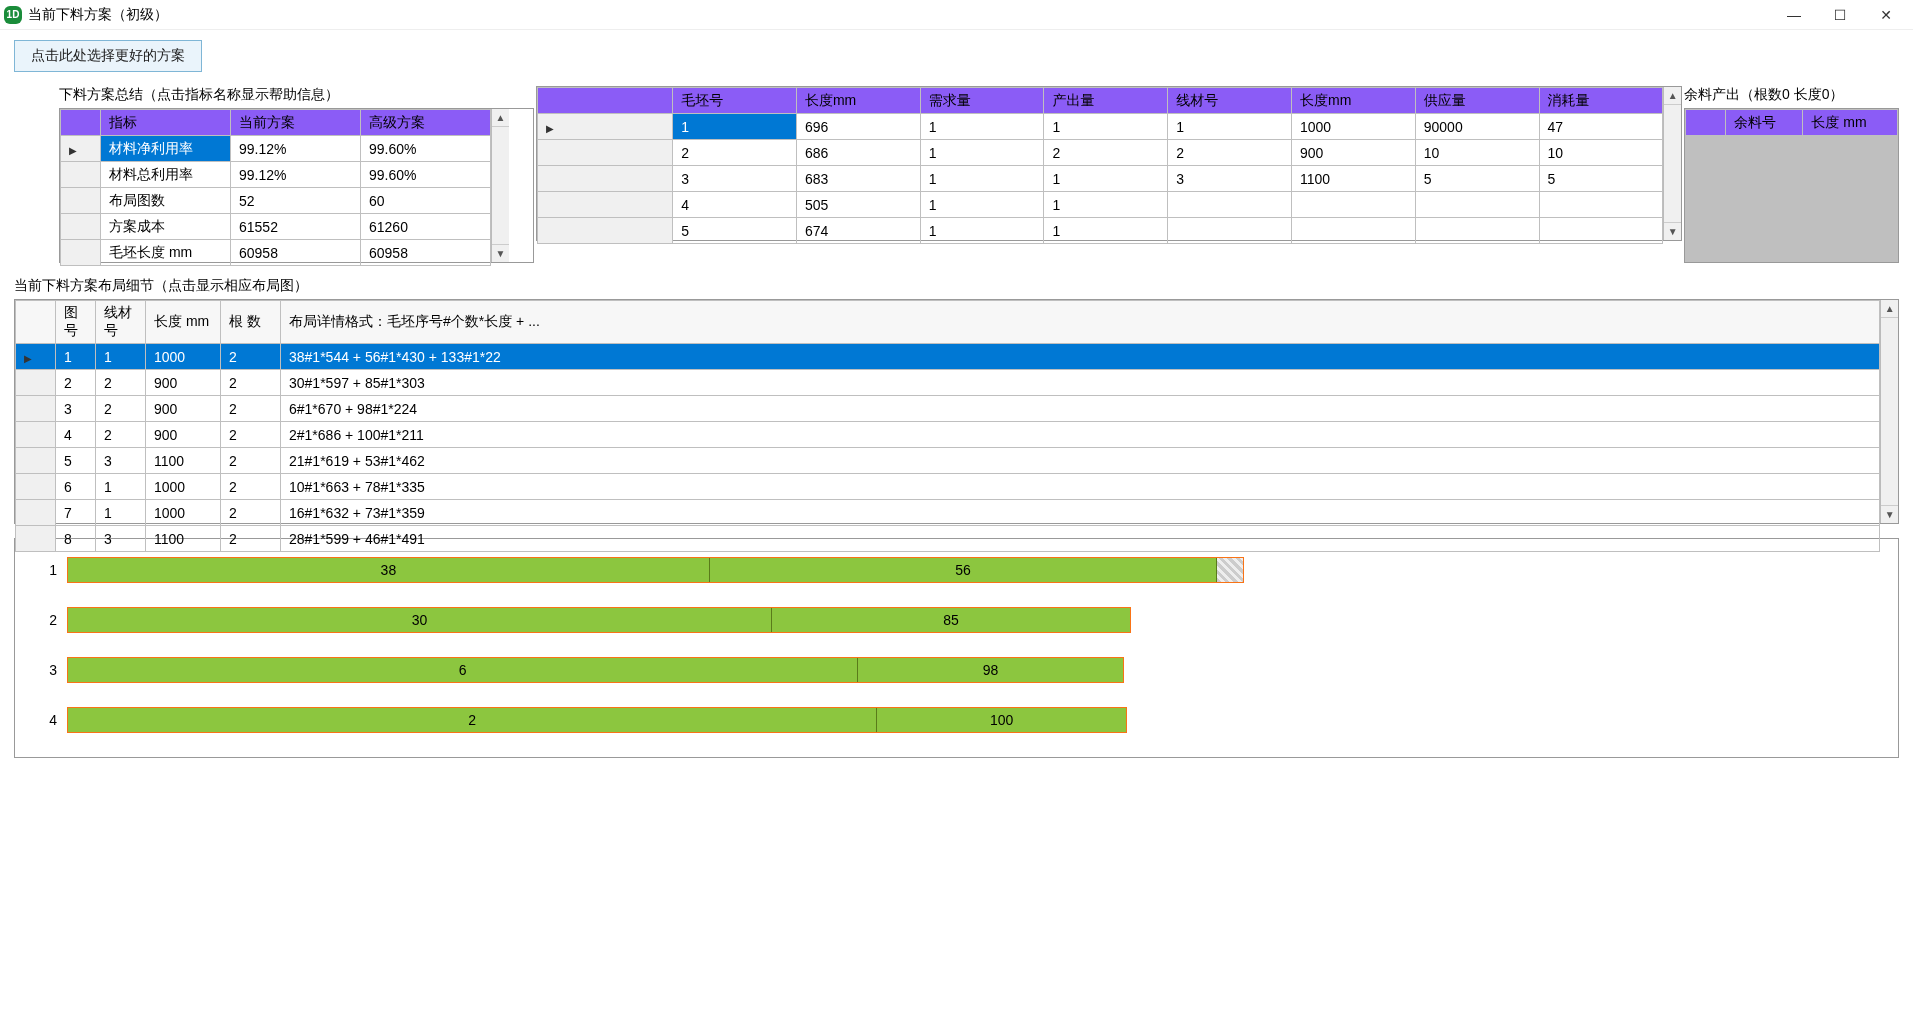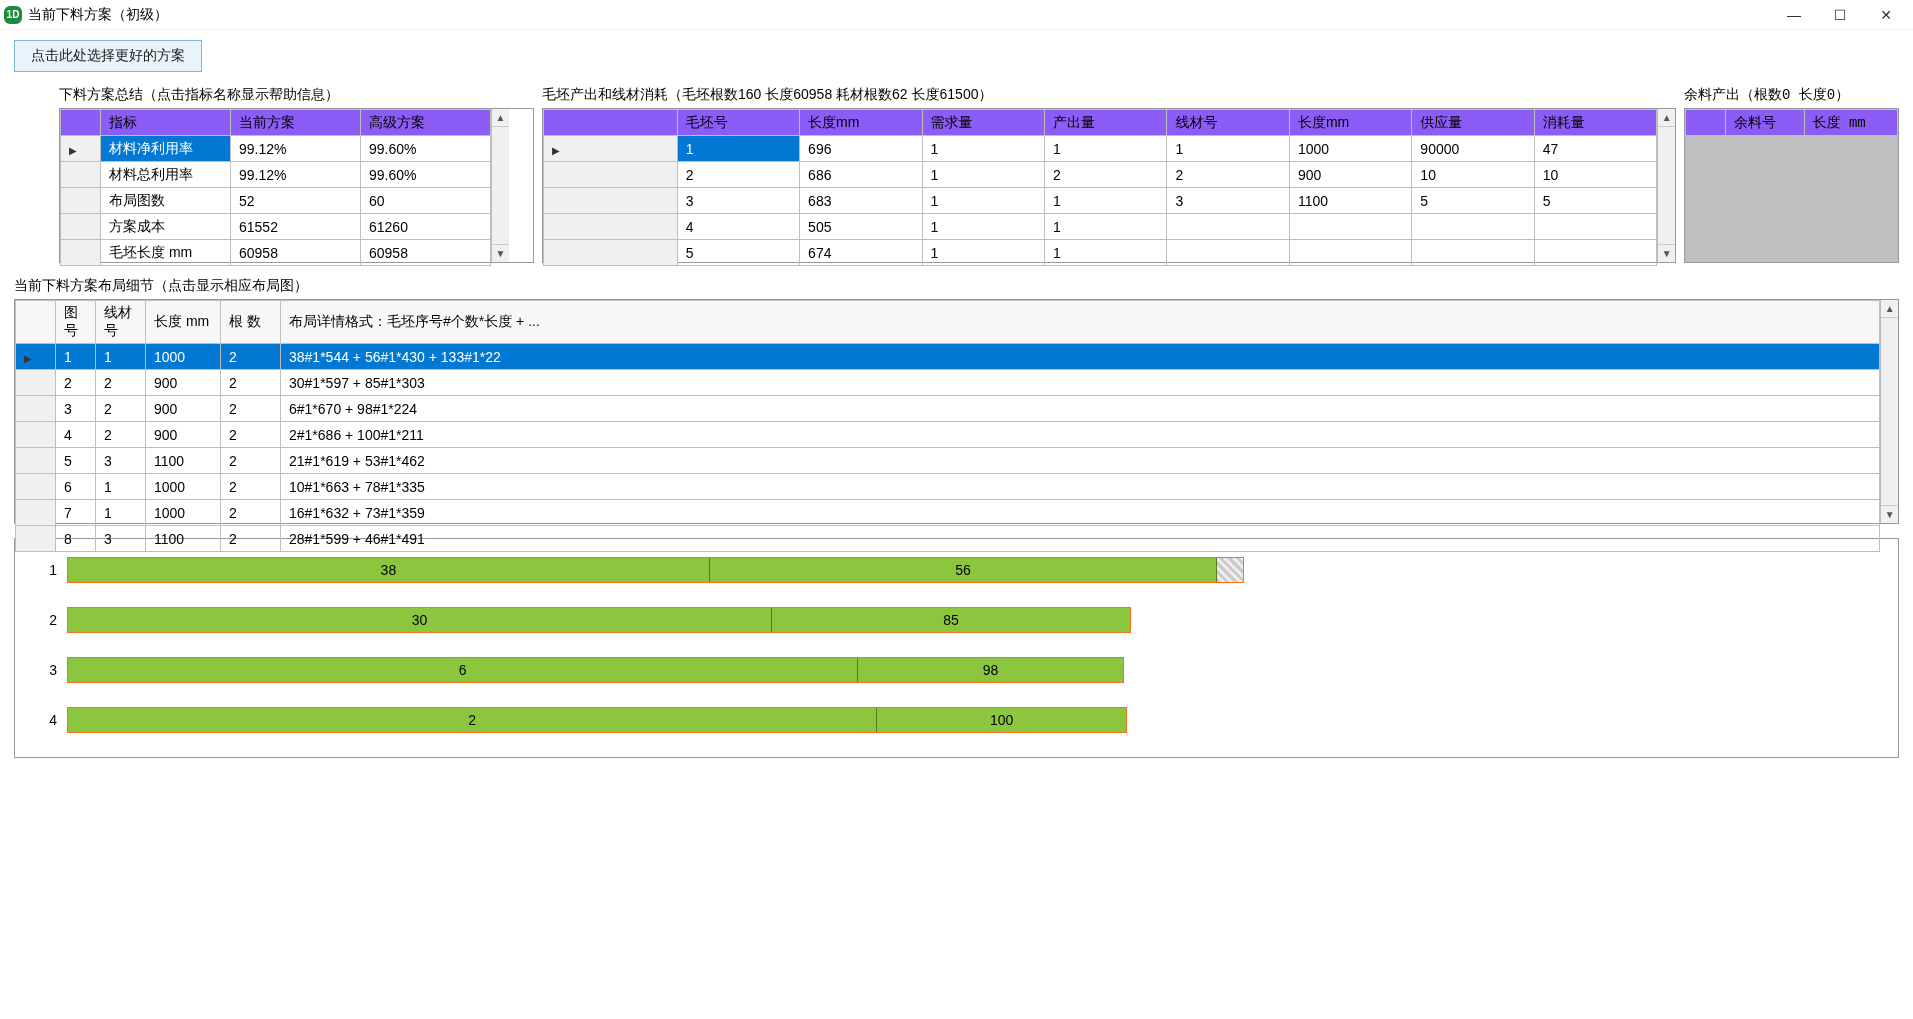--- a/index.html
+++ b/index.html
@@ -4,21 +4,21 @@
 <style>
 * { box-sizing: border-box; margin: 0; padding: 0; }
 body { font-family: "Microsoft YaHei", "Segoe UI", Arial, sans-serif; font-size: 13px; background: #fff; color: #000; }
 .titlebar { display: flex; align-items: center; height: 30px; padding: 0 4px; border-bottom: 1px solid #eee; }
 .titlebar .app-icon { width: 18px; height: 18px; background: #1a8c3a; color: #fff; font-size: 10px; font-weight: bold; display: inline-flex; align-items: center; justify-content: center; border-radius: 6px; margin-right: 6px; }
 .titlebar .title-text { flex: 0 0 auto; font-size: 14px; }
 .titlebar .spacer { flex: 1; }
 .win-btn { width: 46px; height: 30px; display: inline-flex; align-items: center; justify-content: center; font-size: 14px; color: #333; cursor: default; }
 .content { padding: 10px 14px; }
 .choose-btn { display: inline-block; border: 1px solid #7fb6d6; background: #eaf4fb; color: #1a1a1a; padding: 6px 16px; font-size: 14px; margin-bottom: 10px; }
-.section-row { display: flex; gap: 8px; margin-top: 4px; padding-left: 45px; }
+.section-row { display: flex; gap: 2px; margin-top: 4px; padding-left: 45px; }
 .section-label { font-size: 14px; margin-bottom: 4px; white-space: nowrap; }
 .grid-wrap { border: 1px solid #999; display: flex; height: 155px; }
 .grid { border-collapse: collapse; font-size: 14px; }
 .grid th, .grid td { border: 1px solid #bfbfbf; padding: 3px 8px; text-align: left; height: 26px; }
 .grid th { background: #8b5cf6; font-weight: normal; }
 .rowhdr { width: 40px; min-width: 40px; background: #f0f0f0; }
 .rowhdr.sel::before { content: "▶"; font-size: 10px; color: #333; }
 .sel-row td { background: #0078d4; color: #fff; }
 .sel-cell { background: #0078d4 !important; color: #fff !important; }
 .vscroll { width: 18px; background: #f0f0f0; border-left: 1px solid #bbb; display: flex; flex-direction: column; }
@@ -28,21 +28,21 @@
 .summary-block { width: 475px; }
 .summary-block .grid th:nth-child(2), .summary-block .grid td:nth-child(2) { width: 130px; }
 .summary-block .grid th:nth-child(3), .summary-block .grid td:nth-child(3) { width: 130px; }
 .summary-block .grid th:nth-child(4), .summary-block .grid td:nth-child(4) { width: 130px; }
 
 .output-block { flex: 1; }
 .output-block .grid { width: 100%; }
 .output-block .grid th, .output-block .grid td { width: 11%; }
 .output-block .grid .rowhdr { width: 40px; }
 
-.remnant-block { width: 215px; font-family: Liberation Mono, monospace; }
+.remnant-block { width: 215px; }
 .remnant-block .grid { width: 100%; }
 .remnant-body { background: #bfbfbf; flex: 1; }
 
 .layout-section { margin-top: 14px; }
 .layout-grid-wrap { border: 1px solid #999; display: flex; height: 225px; }
 .layout-grid { border-collapse: collapse; font-size: 14px; width: 100%; }
 .layout-grid th, .layout-grid td { border: 1px solid #bfbfbf; padding: 3px 8px; height: 26px; text-align: left; }
 .layout-grid th { background: #f7f7f7; font-weight: normal; }
 .layout-grid .c-idx { width: 40px; }
 .layout-grid .c-mat { width: 50px; }
@@ -122,21 +122,20 @@
             </tbody>
         </table>
         <div class="vscroll">
           <div class="arrow">▲</div>
           <div class="arrow bottom">▼</div>
         </div>
       </div>
     </div>
 
     <div class="output-block">
-      <div class="section-label">毛坯产出和线材消耗（毛坯根数160  长度60958       耗材根数62  长度61500）</div>
       <div class="grid-wrap">
         <table class="grid">
           <thead>
               <tr id="output-hdr">
                 <th class="rowhdr"></th>
                 <th>毛坯号</th>
                 <th>长度mm</th>
                 <th>需求量</th>
                 <th>产出量</th>
                 <th>线材号</th>

